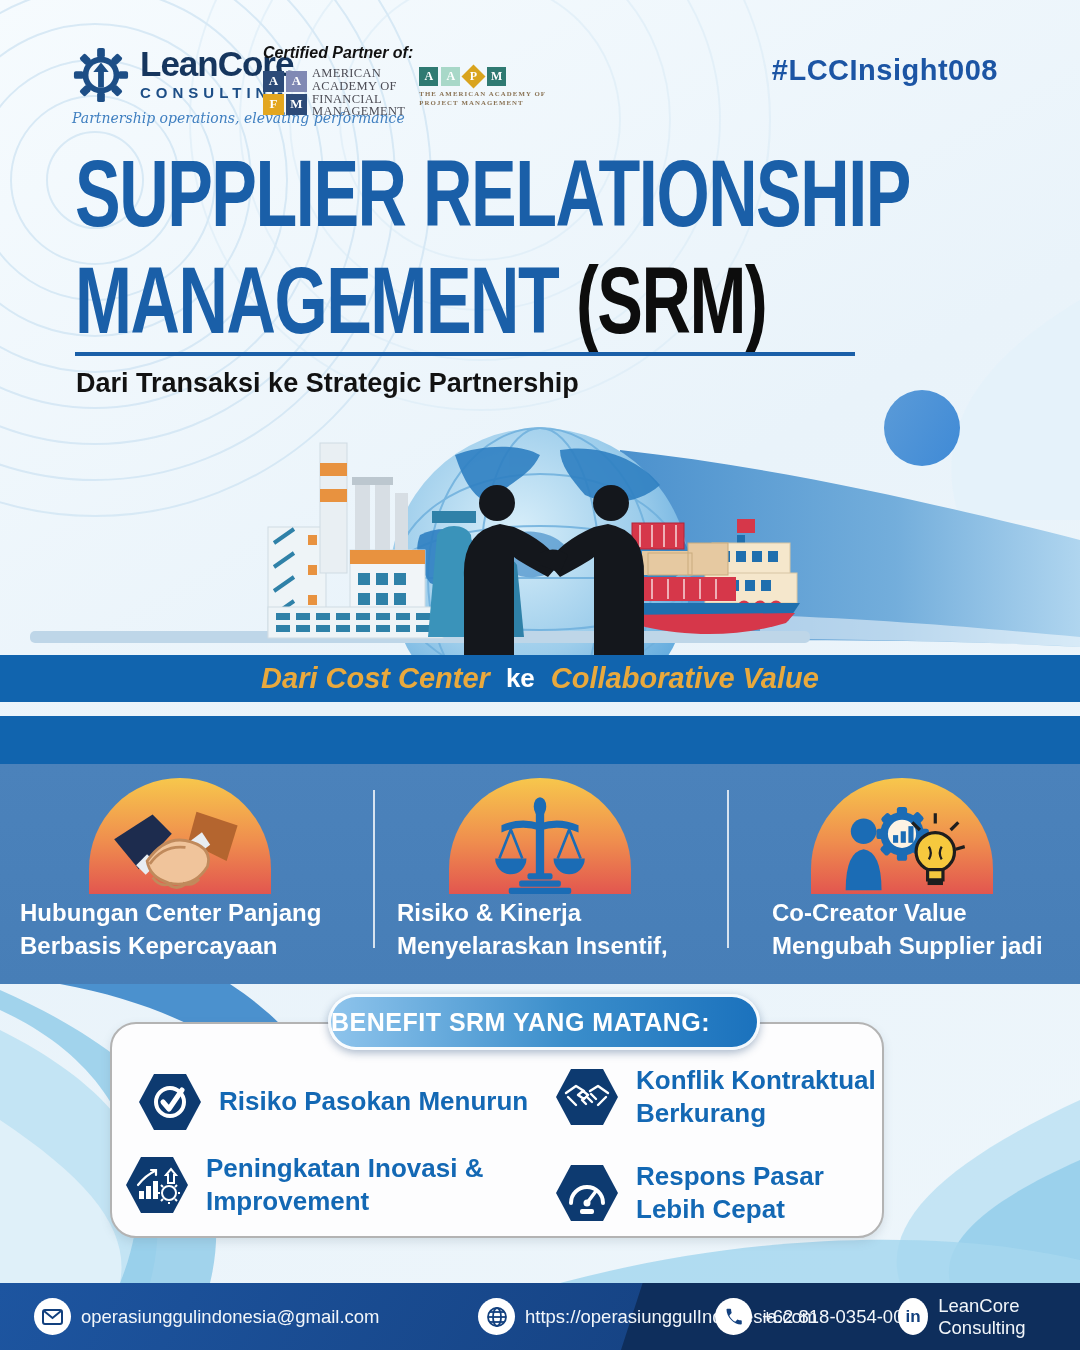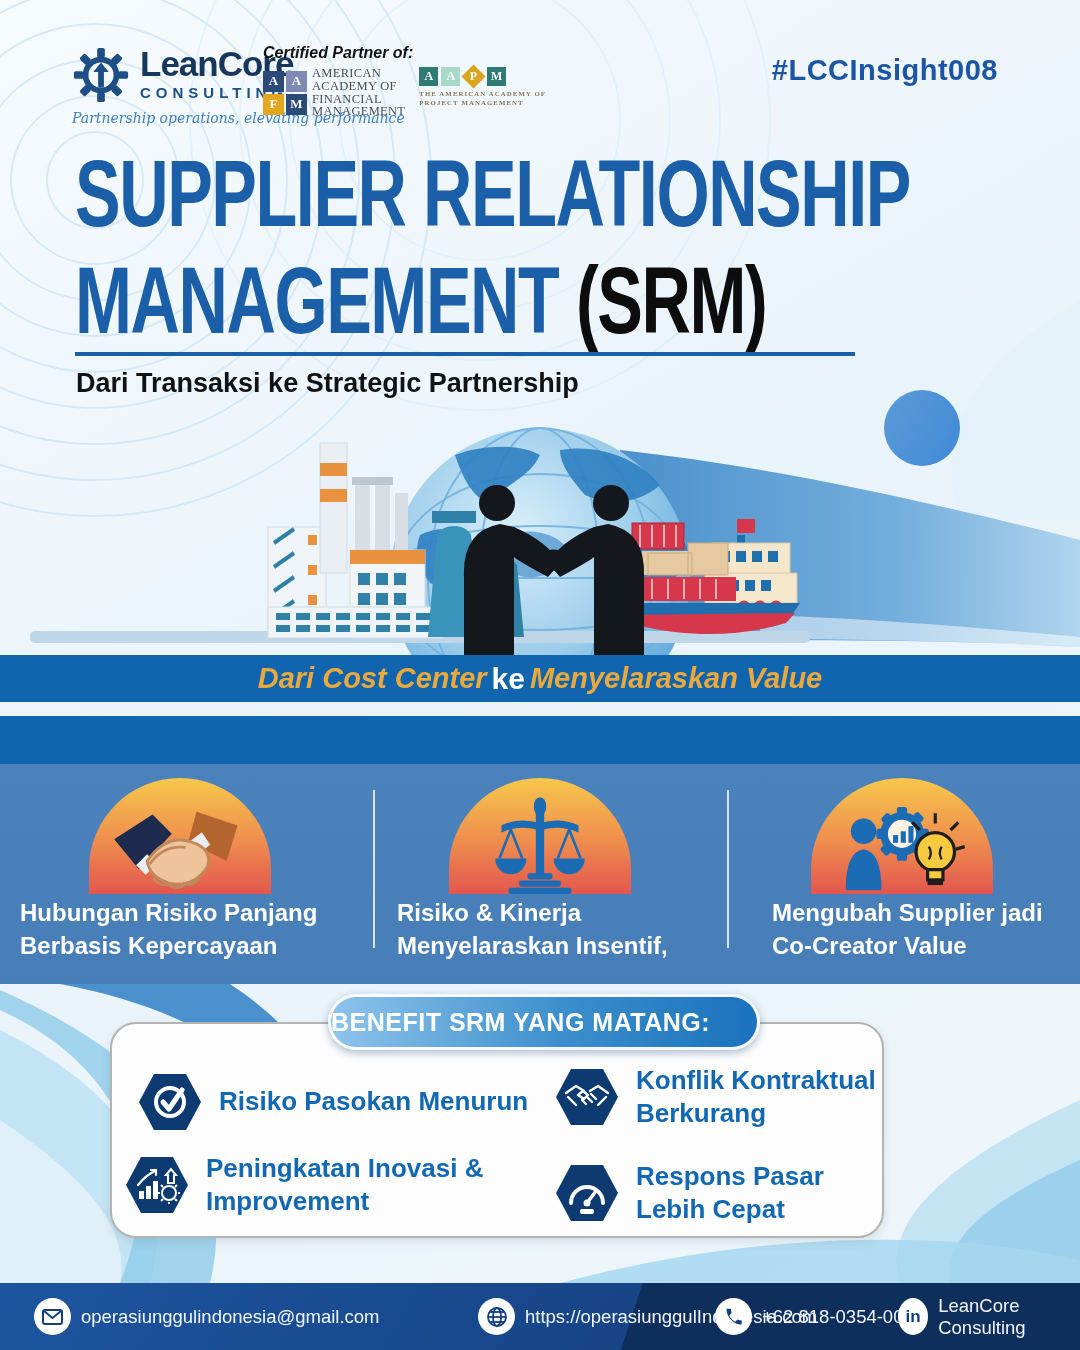--- a/index.html
+++ b/index.html
@@ -48,21 +48,21 @@
   .deco-circle{ left:884px; top:390px; width:76px; height:76px; border-radius:50%;
     background:linear-gradient(120deg,#5b9bd8,#3f8ad6); z-index:2; }
 
   
   .illustration{ left:0; top:415px; width:1080px; height:245px; z-index:2; }
 
   
   .banner1{ left:0; top:655px; width:1080px; height:47px; background:#1164ae; z-index:3;
     display:flex; align-items:center; justify-content:center; }
   .banner1 .gold{ color:#e9a93d; font-style:italic; font-weight:800; font-size:29px; }
-  .banner1 .white-ke{ color:#ffffff; font-weight:800; font-size:30px; margin:0 5px; }
+  .banner1 .white-ke{ color:#ffffff; font-weight:800; font-size:26px; margin:0 16px; }
   .bar2{ left:0; top:716px; width:1080px; height:48px; background:#1164ae; z-index:3; }
 
   
   .midsection{ left:0; top:764px; width:1080px; height:220px; z-index:2;
     background:linear-gradient(180deg,#4b82bb,#477eb7); }
   .dome{ position:absolute; width:182px; height:116px; border-radius:91px 91px 0 0;
     background:linear-gradient(180deg,#f7c74c 0%,#ef8d4e 55%,#e2564f 100%); top:14px;
     display:flex; align-items:flex-end; justify-content:center; overflow:hidden; }
   .divider{ position:absolute; top:26px; width:2px; height:158px; background:rgba(255,255,255,.78); }
   .pillar-caption{ position:absolute; top:132px; color:#fff; font-size:24px; font-weight:700; line-height:1.38; }
@@ -335,21 +335,21 @@
       <path d="M464 245 L464 162 Q462 116 500 109 L514 112 Q548 127 560 148 L548 162 Q520 147 514 142 L514 245 Z"></path>
       <circle cx="611" cy="88" r="18"></circle>
       <path d="M644 245 L644 162 Q646 116 608 109 L594 112 Q560 127 548 148 L560 162 Q588 147 594 142 L594 245 Z"></path>
       <path d="M540 138 Q554 130 568 140 L560 158 Q546 152 540 150 Z"></path>
     </g>
   </svg>
 
   <div class="abs banner1">
     <span class="gold">Dari Cost Center</span>
     <span class="white-ke">ke</span>
-    <span class="gold">Menyelaraskan Value</span>
+    <span class="gold">Collaborative Value</span>
   </div>
   <div class="abs bar2"></div>
 
   <div class="abs midsection">
 
     <div class="dome" style="left:89px">
       <svg width="140" height="96" viewBox="0 0 100 70">
         <polygon points="2,30 30,12 44,26 20,52" fill="#1d2c4e"></polygon>
         <polygon points="18,49 26,41 33,48 25,56" fill="#e8edf2"></polygon>
         <polygon points="62,10 92,20 84,46 56,32" fill="#b4652f"></polygon>
@@ -410,30 +410,30 @@
               <line x1="92" y1="40" x2="99" y2="38"></line>
               <line x1="64" y1="25" x2="58" y2="19"></line>
           </g>
           <path d="M71 38 q3 5 0 10 M81 38 q-3 5 0 10" stroke="#1e1e1e" stroke-width="1.8" fill="none"></path>
         </g>
       </svg>
     </div>
     <div class="divider" style="left:373px"></div>
     <div class="divider" style="left:727px"></div>
     <div class="pillar-caption" style="left:20px; width:345px">
-      <div>Hubungan Risiko Panjang</div>
+      <div>Hubungan Center Panjang</div>
         <div>Berbasis Kepercayaan</div>
     </div>
     <div class="pillar-caption" style="left:397px; width:320px">
       <div>Risiko &amp; Kinerja</div>
         <div>Menyelaraskan Insentif,</div>
     </div>
     <div class="pillar-caption" style="left:772px; width:300px">
-      <div>Mengubah Supplier jadi</div>
-        <div>Co-Creator Value</div>
+      <div>Co-Creator Value</div>
+        <div>Mengubah Supplier jadi</div>
     </div>
   </div>
 
   <div class="abs benefit-card">
 
     <div class="benefit" style="left:25px; top:48px">
       <svg class="hex" width="66" height="60" viewBox="0 0 66 60">
         <polygon points="17,2 49,2 64,30 49,58 17,58 2,30" fill="#0d3a70"></polygon>
         <circle cx="33" cy="30" r="14" fill="none" stroke="#ffffff" stroke-width="4"></circle>
         <path d="M26 30 l6 7 L45 18" fill="none" stroke="#ffffff" stroke-width="5" stroke-linecap="round" stroke-linejoin="round"></path>

